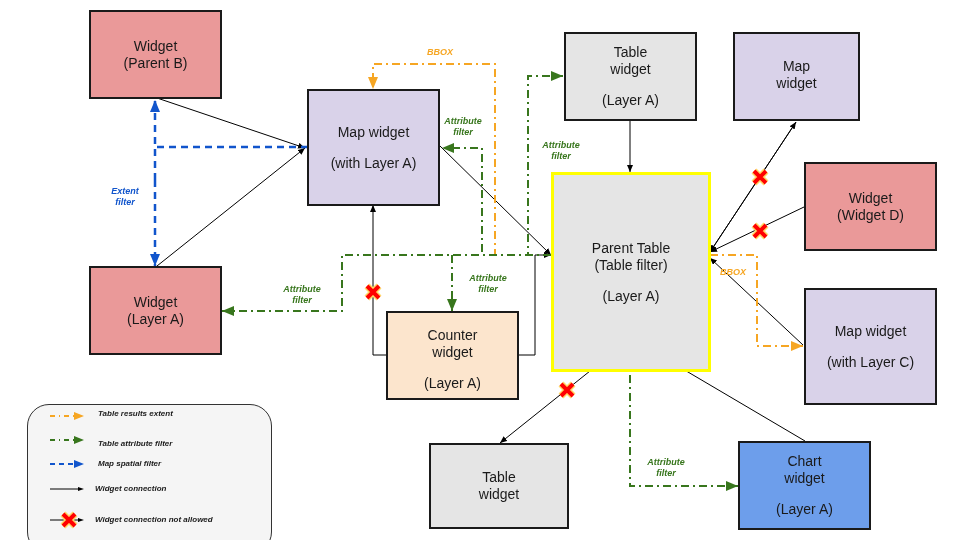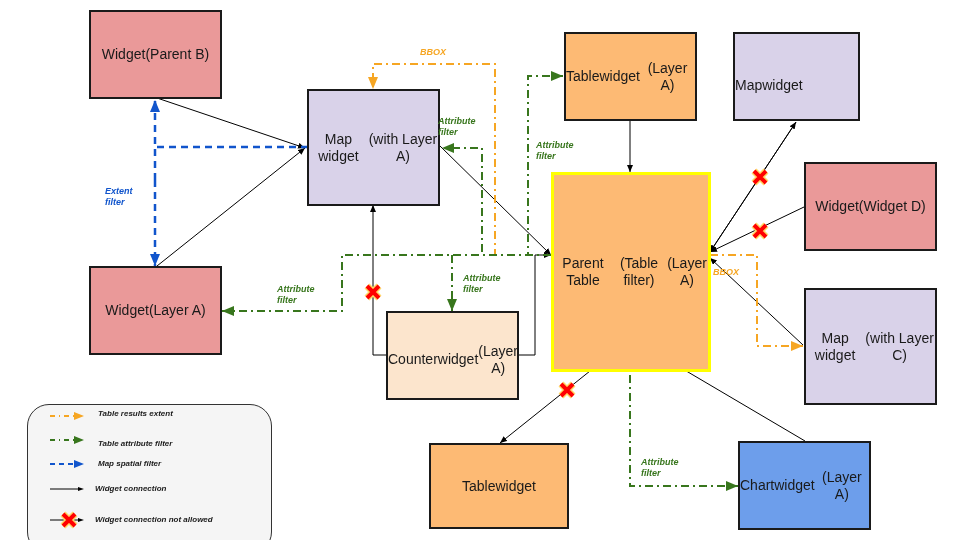--- a/index.html
+++ b/index.html
@@ -1,25 +1,25 @@
 <!DOCTYPE html>
 <html><head>
 <meta charset="utf-8">
 <style>
   html, body { margin:0; padding:0; background:#ffffff; }
   body { width:960px; height:540px; position:relative; overflow:hidden; font-family:"Liberation Sans", sans-serif; }
   svg#diagram { position:absolute; left:0; top:0; width:960px; height:540px; }
-  .box { position:absolute; box-sizing:border-box; border:2px solid #1a1a1a; display:flex; flex-direction:row; align-items:center; justify-content:center; text-align:center; font-size:14px; color:#1a1a1a; line-height:17px; }
+  .box { position:absolute; box-sizing:border-box; border:2px solid #1a1a1a; display:flex; flex-direction:column; align-items:center; justify-content:center; text-align:center; font-size:14px; color:#1a1a1a; line-height:17px; }
   .box .gap { height:14px; }
   .pink { background:#ea9999; }
   .lav { background:#d9d2e9; }
-  .green { background:#fdba74; }
+  .green { background:#e5e5e5; }
   .peach { background:#fce5cd; }
   .blue { background:#6d9eeb; }
-  .lbl { position:absolute; font-style:italic; font-weight:bold; font-size:9px; line-height:11px; }
+  .lbl { position:absolute; font-style:italic; font-weight:bold; font-size:9px; line-height:11px; text-align:center; }
   .lbl.g { color:#38761d; }
   .lbl.o { color:#f6a623; }
   .lbl.b { color:#1155cc; }
   .legend { position:absolute; left:27px; top:404px; width:245px; height:150px; border:1.5px solid #333; border-radius:22px; background:#f5f5f5; box-sizing:border-box; }
   .legend-item { position:absolute; left:70px; font-style:italic; font-weight:bold; font-size:8px; color:#1a1a1a; }
 </style>
 </head>
 <body>
 
 <svg id="diagram" viewBox="0 0 960 540">
@@ -94,35 +94,35 @@
   <span>Map widget</span>
   <div class="gap"></div>
   <span>(with Layer A)</span>
 </div>
 <div class="box green" style="left:564px;top:32px;width:133px;height:89px;">
   <span>Table</span>
   <span>widget</span>
   <div class="gap"></div>
   <span>(Layer A)</span>
 </div>
-<div class="box lav" style="left:733px;top:32px;width:127px;height:89px;justify-content:flex-start;padding-top:18px;">
+<div class="box lav" style="left:733px;top:32px;width:127px;height:89px;justify-content:flex-start;padding-top:24px;">
   <span>Map</span>
   <span>widget</span>
 </div>
 <div class="box green" style="left:551px;top:172px;width:160px;height:200px;border:3px solid #ffff00;">
   <span>Parent Table</span>
   <span>(Table filter)</span>
   <div class="gap"></div>
   <span>(Layer A)</span>
 </div>
 <div class="box pink" style="left:804px;top:162px;width:133px;height:89px;">
   <span>Widget</span>
   <span>(Widget D)</span>
 </div>
-<div class="box peach" style="left:386px;top:311px;width:133px;height:89px;justify-content:flex-start;padding-top:8px;">
+<div class="box peach" style="left:386px;top:311px;width:133px;height:89px;justify-content:center;padding-top:8px;">
   <span>Counter</span>
   <span>widget</span>
   <div class="gap"></div>
   <span>(Layer A)</span>
 </div>
 <div class="box lav" style="left:804px;top:288px;width:133px;height:117px;">
   <span>Map widget</span>
   <div class="gap"></div>
   <span>(with Layer C)</span>
 </div>

